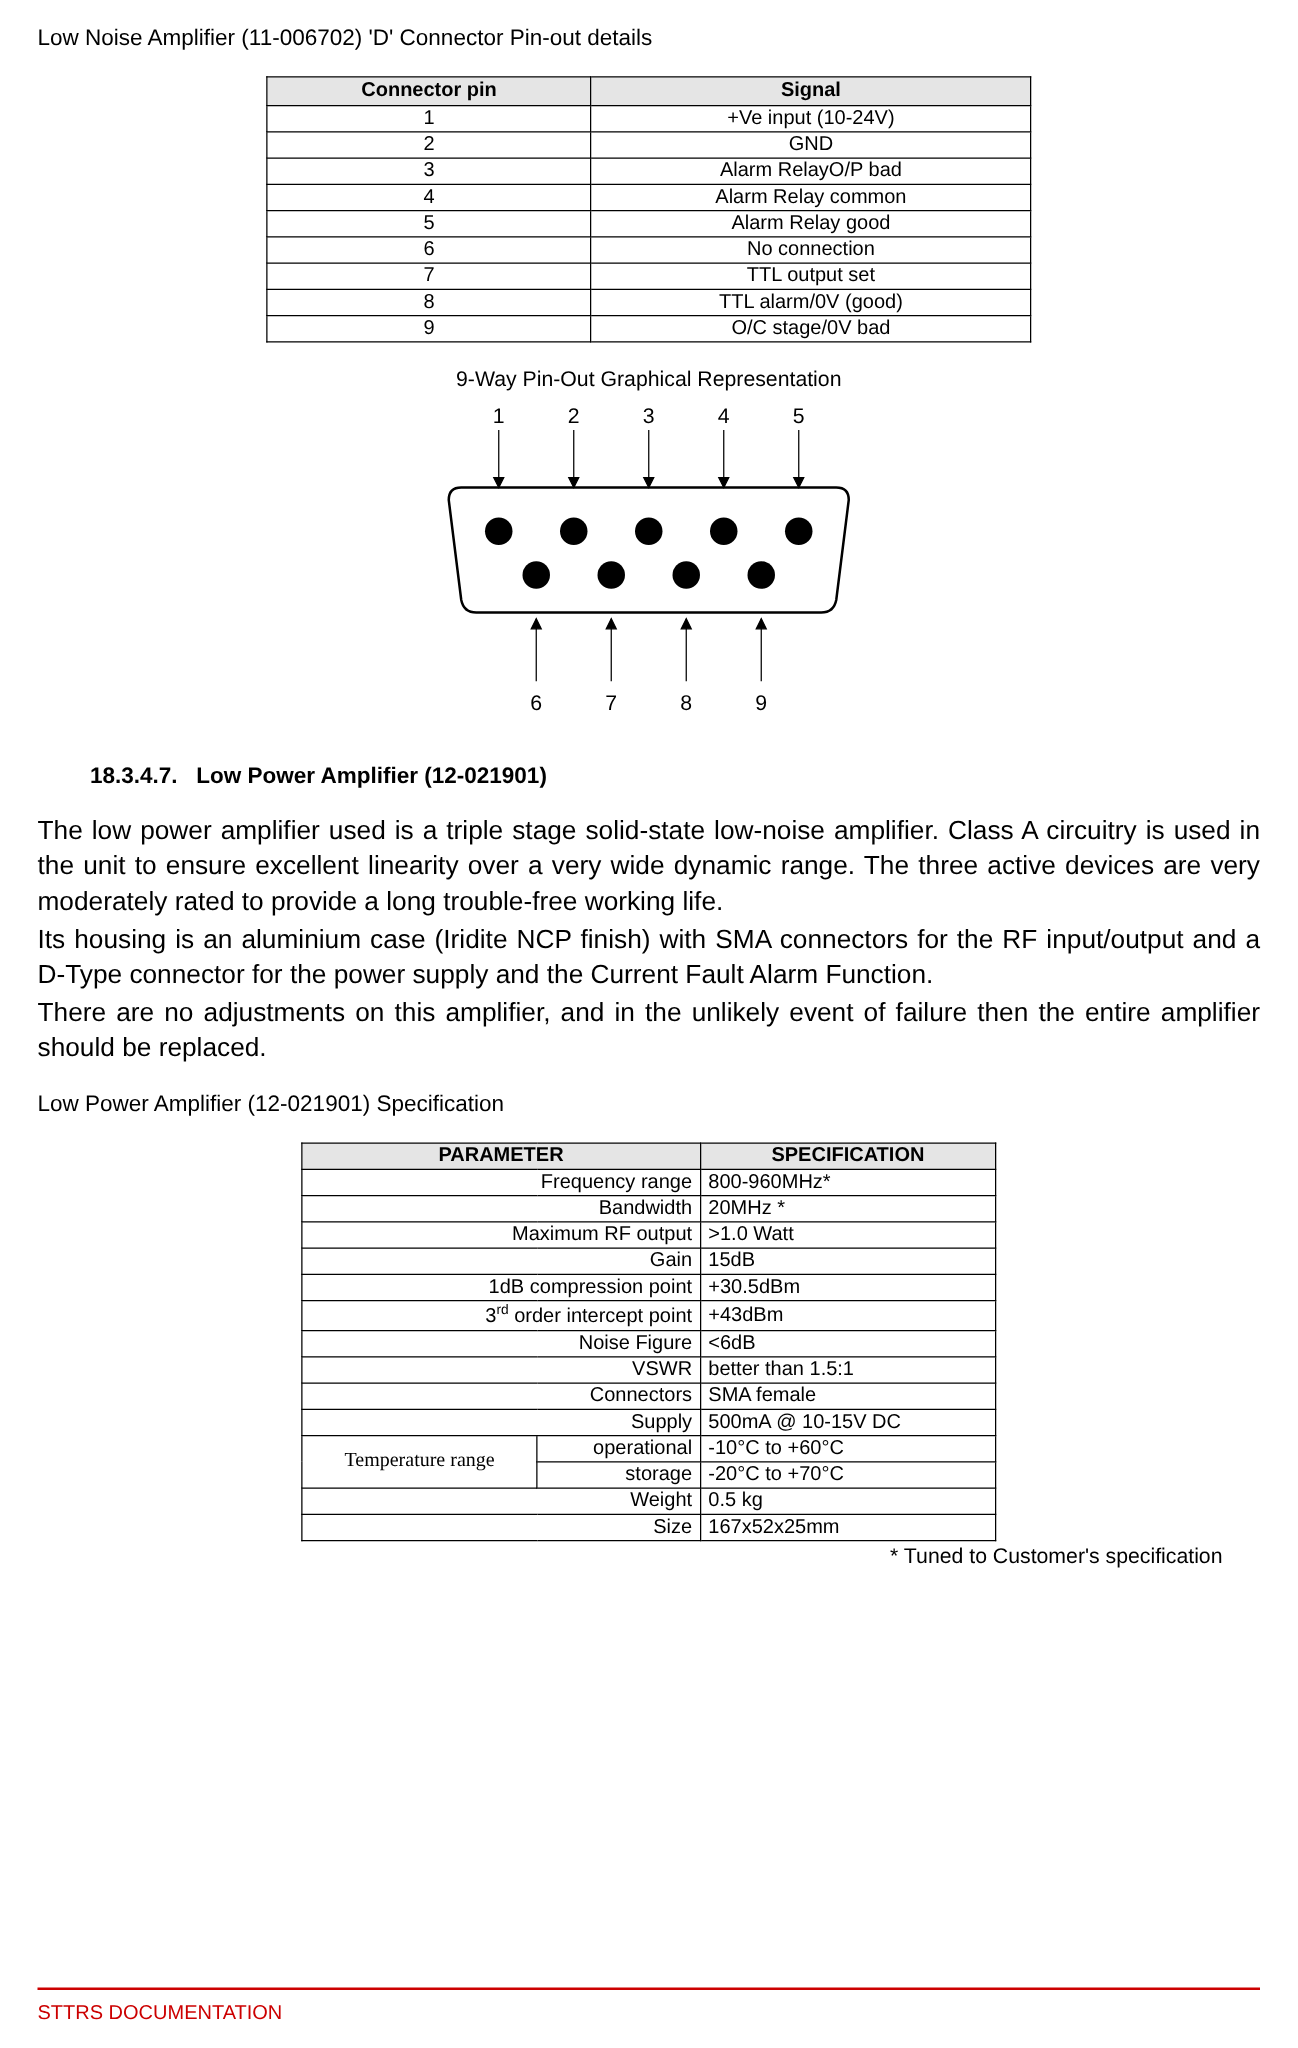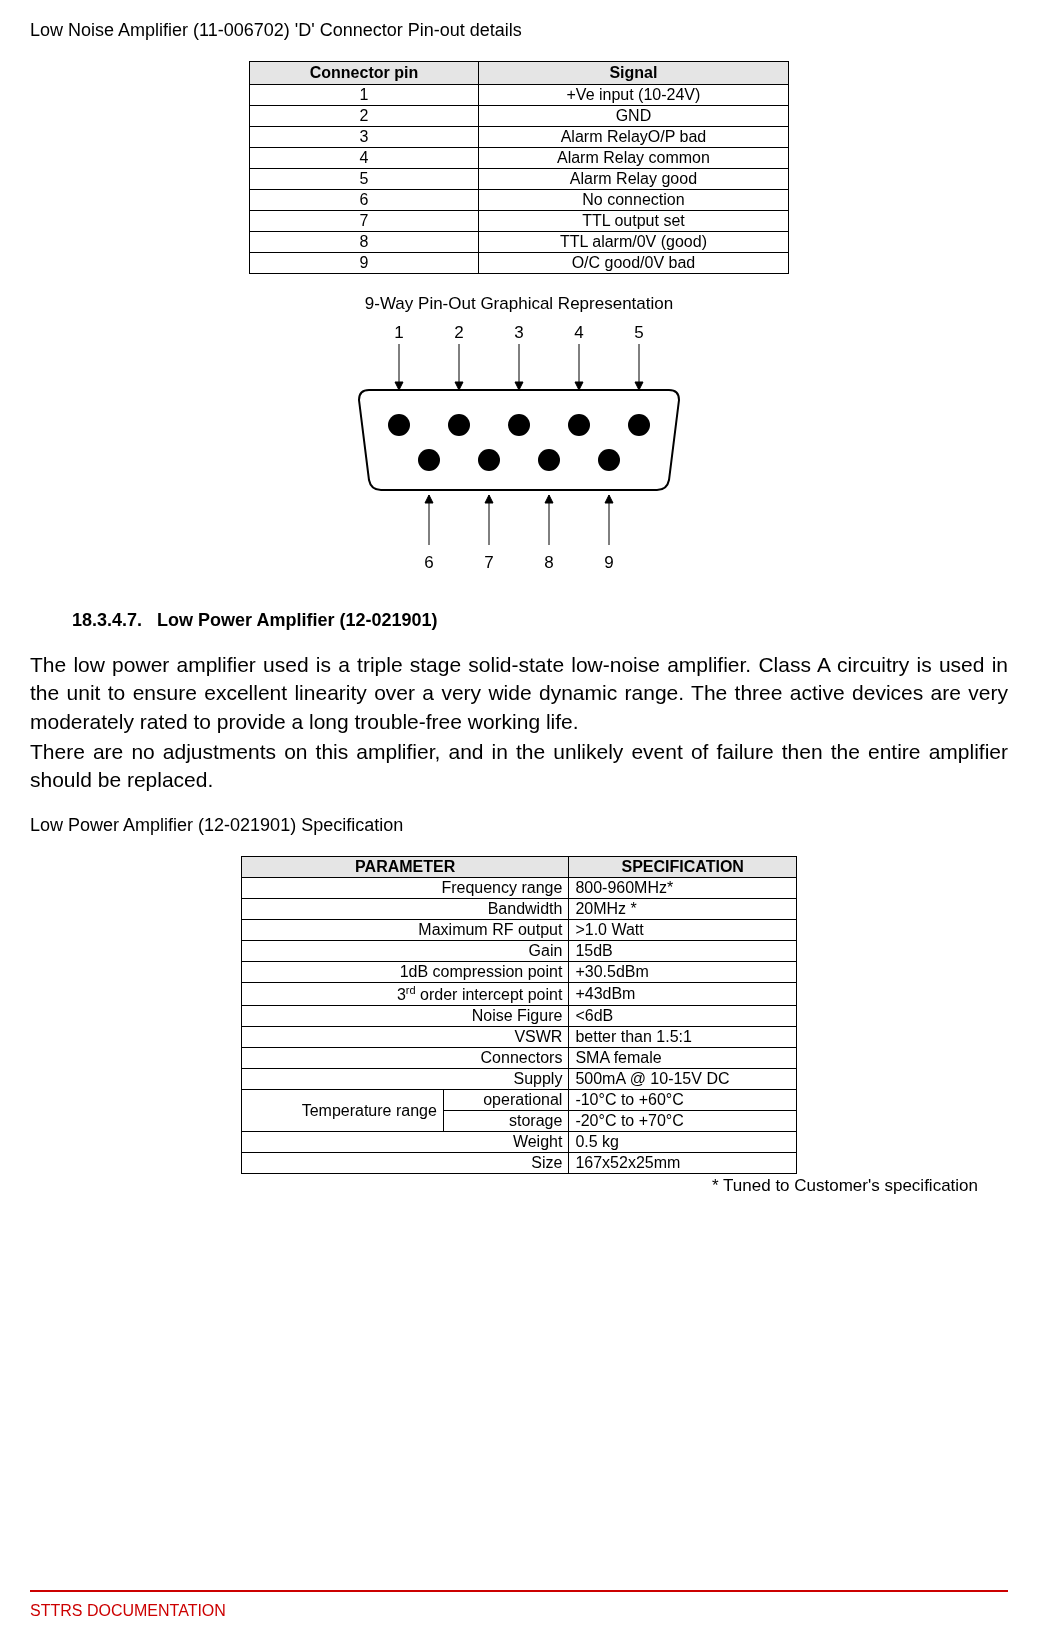--- a/index.html
+++ b/index.html
@@ -1,33 +1,33 @@
 <!DOCTYPE html>
 <html><head>
   <meta charset="utf-8">
   <style>
     * { margin: 0; padding: 0; box-sizing: border-box; }
     body { font-family: Arial, Helvetica, sans-serif; font-size: 16px; color: #000; background: #fff; padding: 20px 30px; width: 1038px; }
     .content { min-height: 1540px; }
     .title { font-size: 18px; margin-bottom: 20px; }
-    .pin-table { border-collapse: collapse; margin: 0 auto 20px auto; width: 540px; }
+    .pin-table { border-collapse: collapse; margin: 0 auto 20px auto; width: 612px; }
     .pin-table th { background: #e5e5e5; border: 1px solid #000; padding: 2px 8px; font-weight: bold; text-align: center; }
     .pin-table td { border: 1px solid #000; padding: 1px 8px; text-align: center; }
     .diagram-wrap { text-align: center; margin: 10px 0 30px 0; }
     .diagram-title { font-size: 17px; margin-bottom: 6px; }
     .diagram-svg { display: block; margin: 0 auto; }
     .section-heading { font-size: 18px; font-weight: bold; margin: 20px 0 20px 42px; }
     .para { font-size: 21px; text-align: justify; margin: 0 0 2px 0; line-height: 1.35; }
     .para-block { margin-bottom: 20px; }
     .subtitle { font-size: 18px; margin: 20px 0 20px 0; }
     .spec-table { border-collapse: collapse; margin: 0 auto; width: 556px; }
     .spec-table th { background: #e5e5e5; border: 1px solid #000; padding: 1px 6px; font-weight: bold; text-align: center; }
     .spec-table td { border: 1px solid #000; padding: 1px 6px; }
     .spec-table td.param { text-align: right; }
-    .spec-table td.param-left { text-align: right; }
+    .spec-table td.param-left { text-align: center; font-family: Liberation Serif, serif; }
     .spec-table td.subparam { text-align: right; }
     .spec-table td.val { text-align: left; }
     .footnote { text-align: right; font-size: 17px; margin: 2px 30px 0 0; }
     hr.red { border: none; border-top: 2px solid #c00; margin: 30px 0 10px 0; }
     .footer-title { color: #c00; font-size: 16px; margin-bottom: 18px; }
     sup { font-size: 11px; vertical-align: super; }
   </style>
 </head>
 <body>
 
@@ -69,21 +69,21 @@
         <tr>
           <td>7</td>
           <td>TTL output set</td>
         </tr>
         <tr>
           <td>8</td>
           <td>TTL alarm/0V (good)</td>
         </tr>
         <tr>
           <td>9</td>
-          <td>O/C good/0V bad</td>
+          <td>O/C stage/0V bad</td>
         </tr>
       </tbody>
   </table>
 
   <div class="diagram-wrap">
     <div class="diagram-title">9-Way Pin-Out Graphical Representation</div>
     <svg class="diagram-svg" width="380" height="260" viewBox="0 0 380 260">
       <g font-family="Arial" font-size="17" text-anchor="middle">
         <text x="70" y="18">1</text>
         <text x="130" y="18">2</text>
@@ -134,20 +134,21 @@
     </svg>
   </div>
 
   <div class="section-heading">
     <span>18.3.4.7.</span>&nbsp;&nbsp;
     <span>Low Power Amplifier (12-021901)</span>
   </div>
 
   <div class="para-block">
     <p class="para">The low power amplifier used is a triple stage solid-state low-noise amplifier. Class A circuitry is used in the unit to ensure excellent linearity over a very wide dynamic range. The three active devices are very moderately rated to provide a long trouble-free working life.</p>
+    <p class="para">Its housing is an aluminium case (Iridite NCP finish) with SMA connectors for the RF input/output and a D-Type connector for the power supply and the Current Fault Alarm Function.</p>
     <p class="para">There are no adjustments on this amplifier, and in the unlikely event of failure then the entire amplifier should be replaced.</p>
   </div>
 
   <div class="subtitle">Low Power Amplifier (12-021901) Specification</div>
 
   <table class="spec-table">
     <thead>
       <tr>
         <th colspan="2">PARAMETER</th>
         <th>SPECIFICATION</th>

